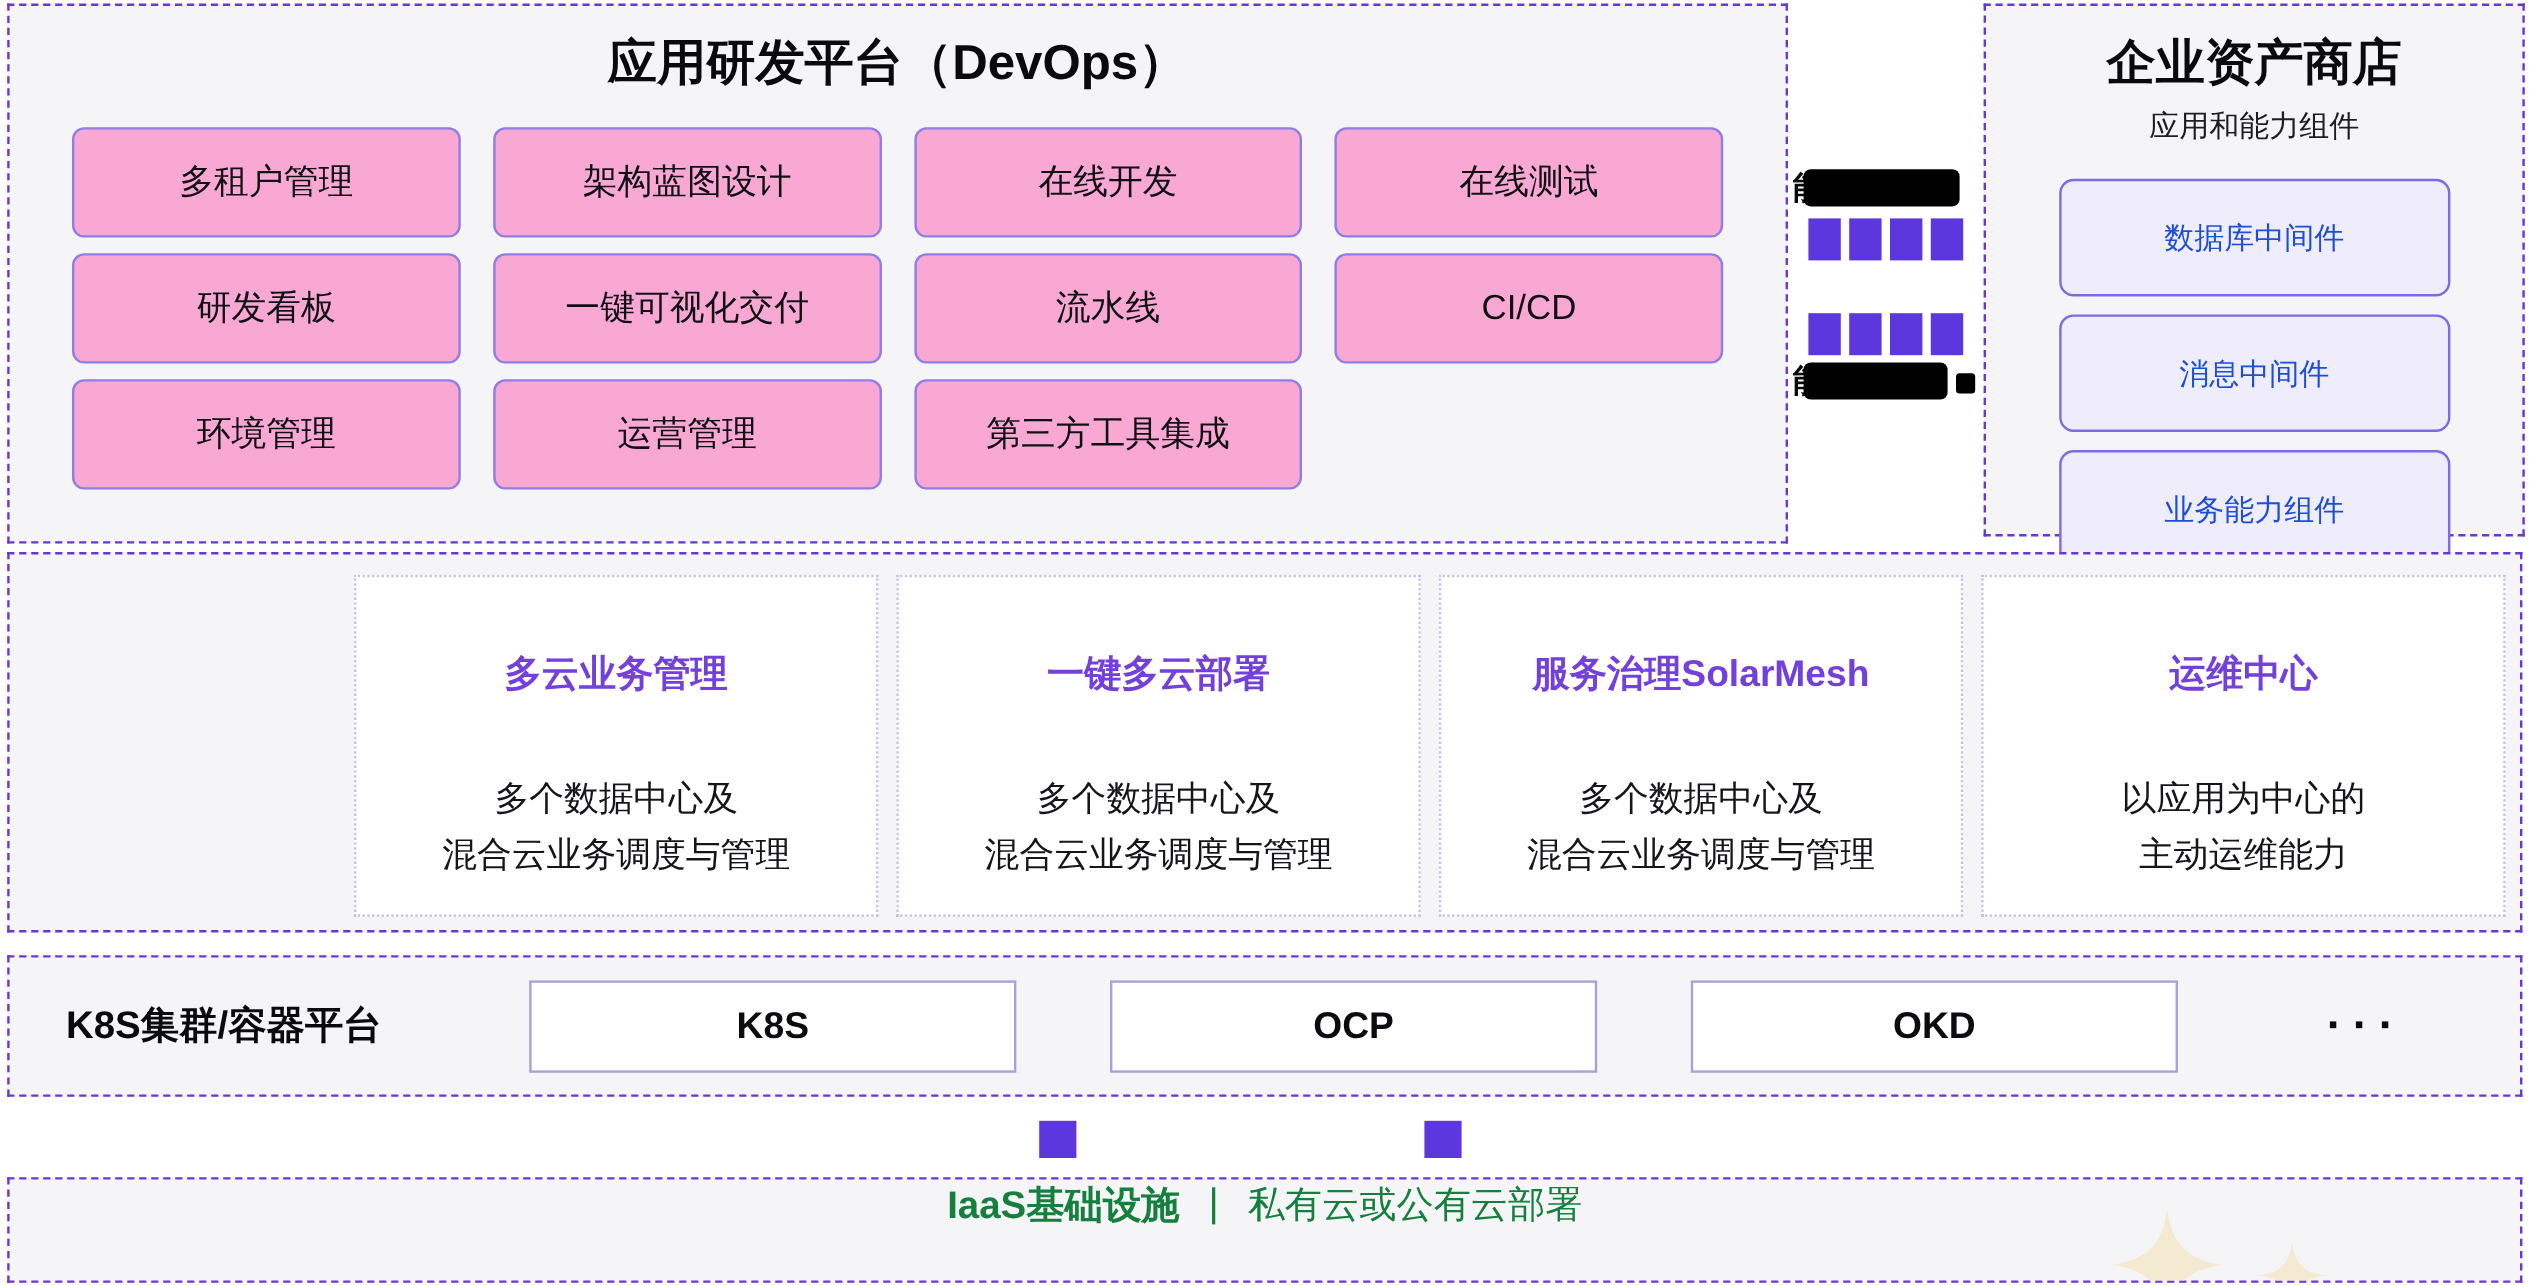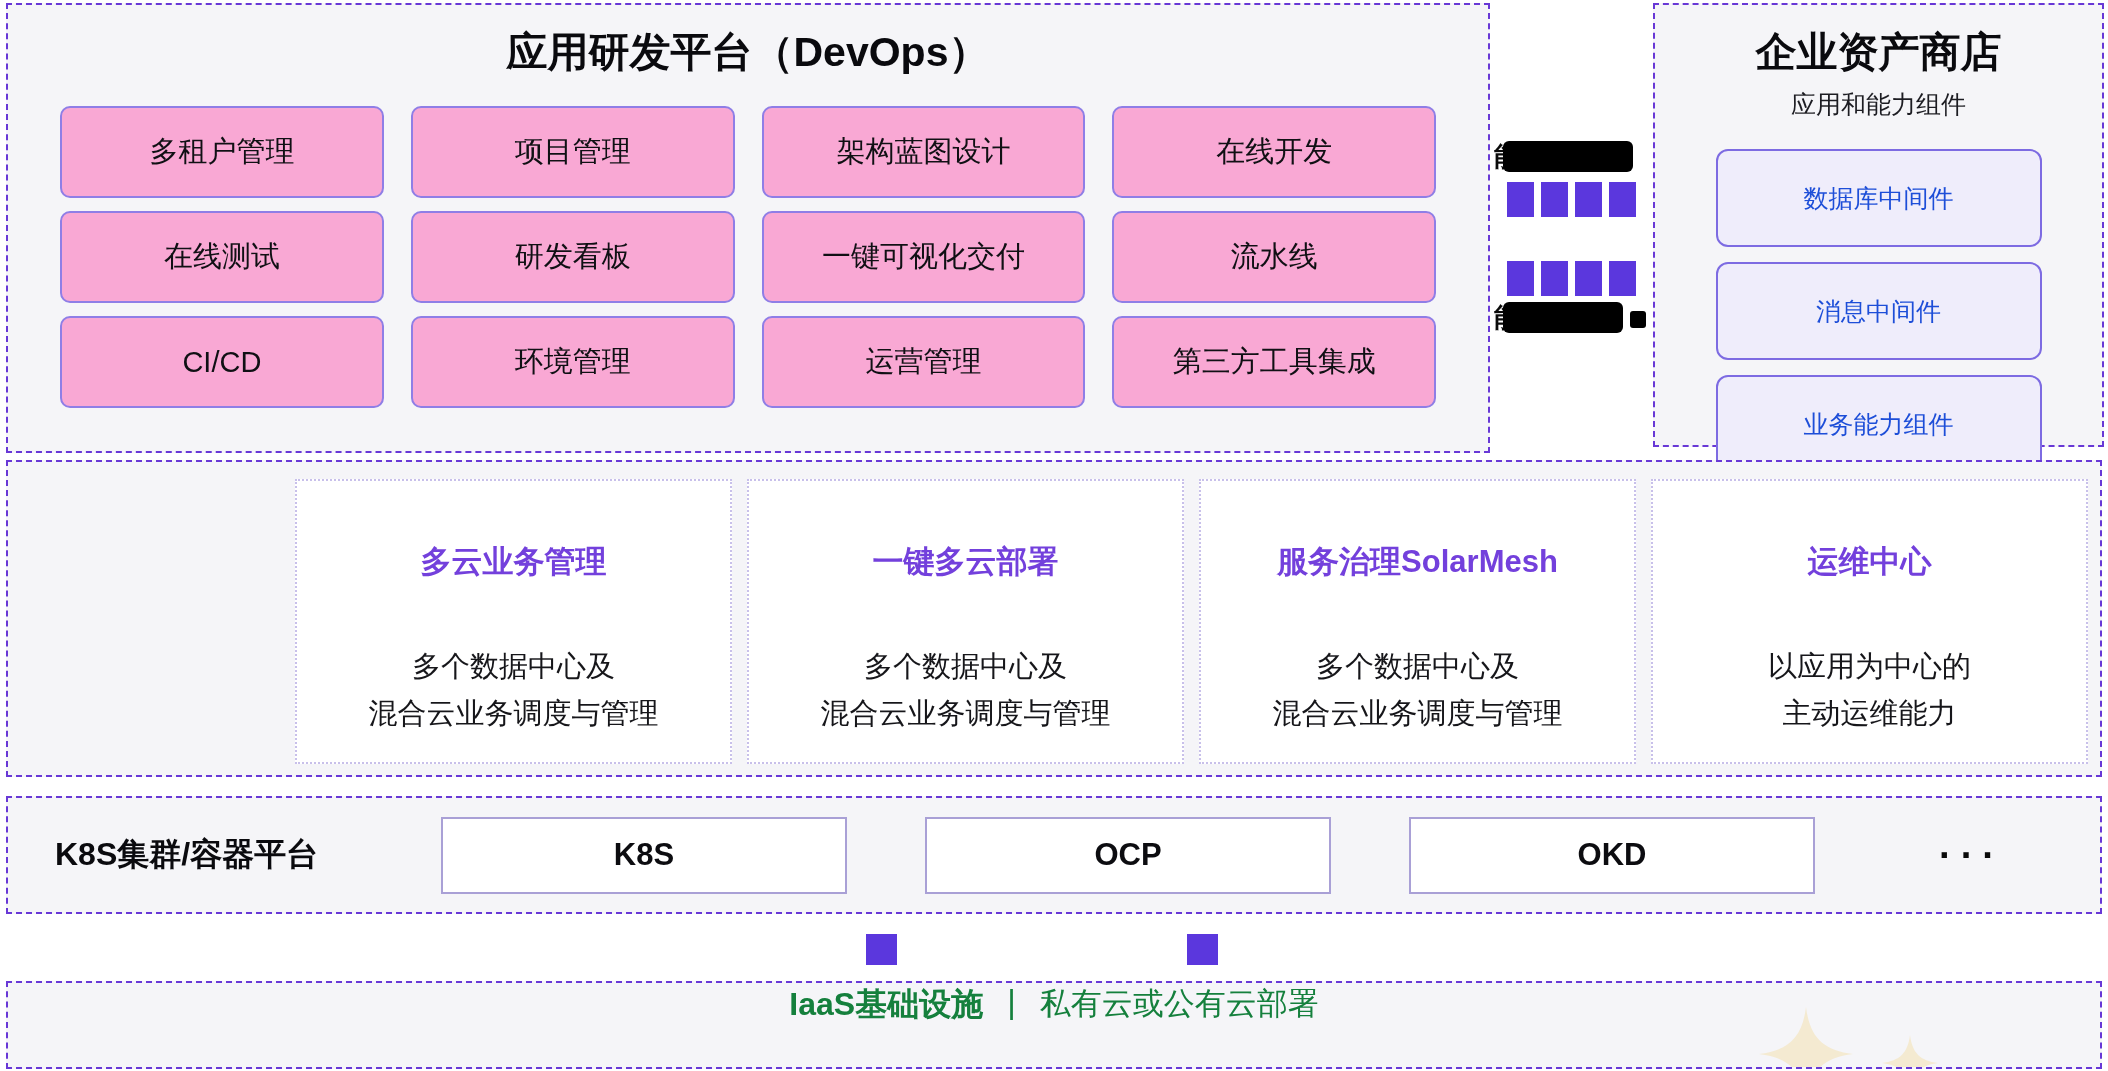--- a/index.html
+++ b/index.html
@@ -196,21 +196,20 @@
   .sparkle.big { left: 1751px; top: 24px; width: 94px; height: 94px; }
   .sparkle.small { left: 1874px; top: 52px; width: 56px; height: 56px; }
 </style>
 </head>
 <body>
 
 <div class="panel devops">
   <div class="panel-title">应用研发平台（DevOps）</div>
   <div class="btn-grid">
     <div class="pill">多租户管理</div>
-    <div class="pill">项目管理</div>
     <div class="pill">架构蓝图设计</div>
     <div class="pill">在线开发</div>
     <div class="pill">在线测试</div>
     <div class="pill">研发看板</div>
     <div class="pill">一键可视化交付</div>
     <div class="pill">流水线</div>
     <div class="pill">CI/CD</div>
     <div class="pill">环境管理</div>
     <div class="pill">运营管理</div>
     <div class="pill">第三方工具集成</div>

